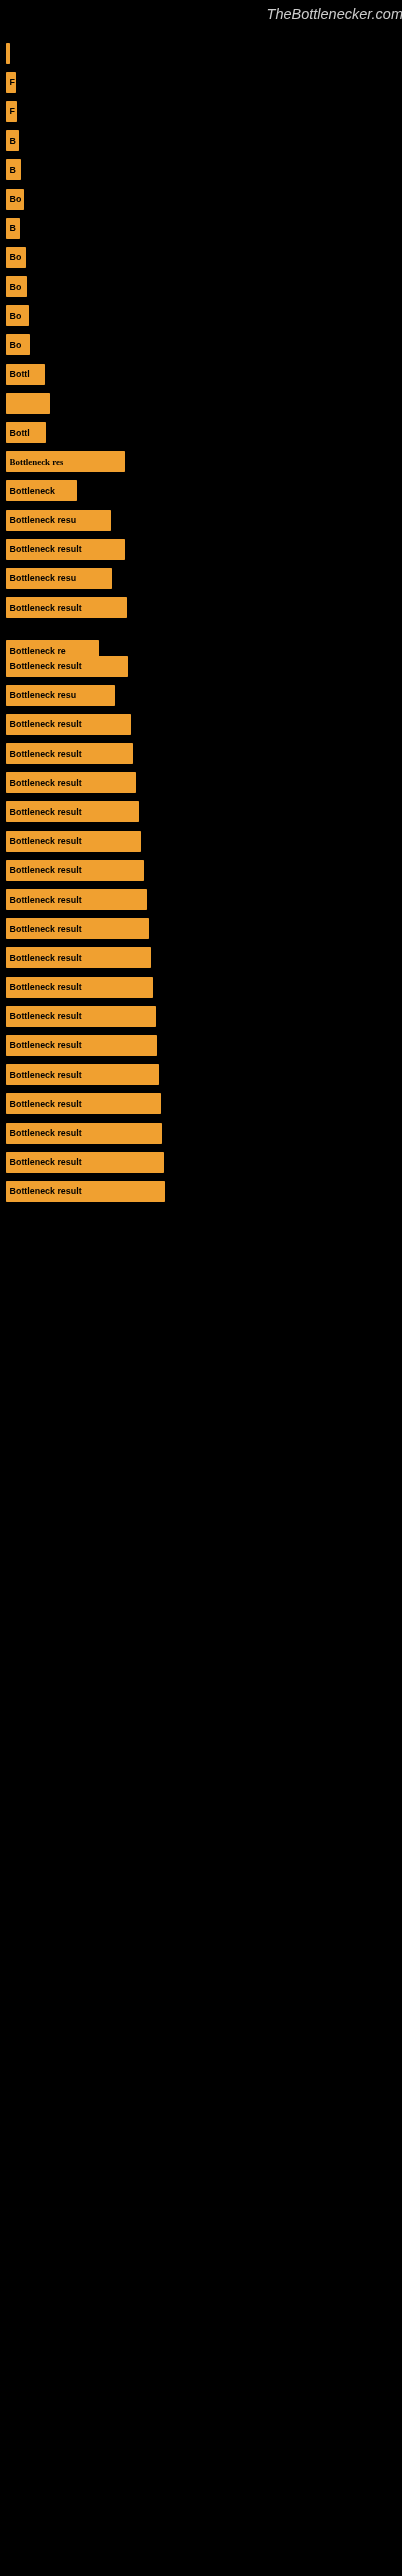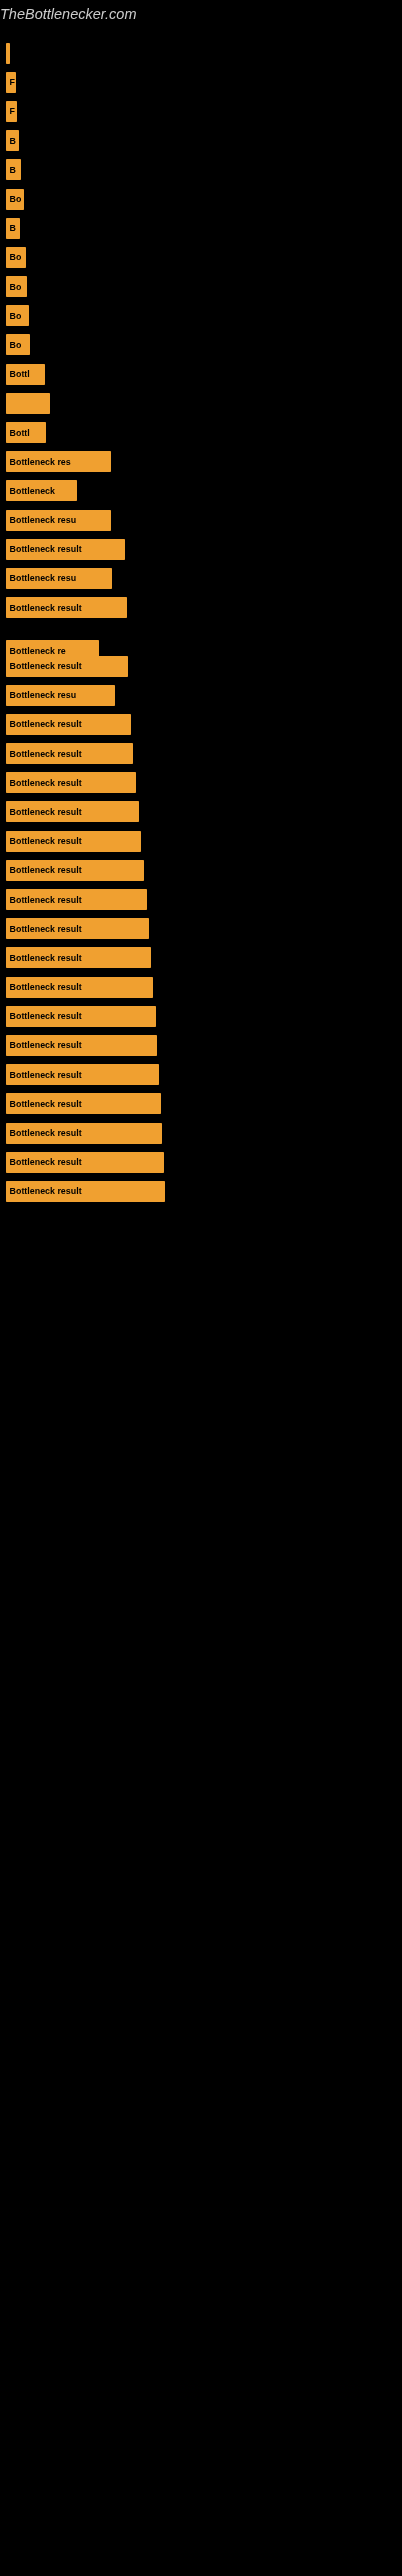--- a/index.html
+++ b/index.html
@@ -12,21 +12,21 @@
       background-color: #000000;
       width: 403px;
       min-height: 2576px;
       font-family: Arial, sans-serif;
       position: relative;
     }
 
     .site-title {
       color: #cccccc;
       font-size: 14.5px;
-      text-align: left;
+      text-align: right;
       padding: 6.4px 0 9.7px 0;
       font-style: italic;
     }
 
     .bars-container {
       padding: 8px 0 8px 6.4px;
       display: flex;
       flex-direction: column;
       gap: 0px;
     }
@@ -125,21 +125,21 @@
       <div class="bar" style="width: 35px; padding-left: 44px;">
         <span class="bar-label">Bott</span>
       </div>
     </div>
     <div class="bar-row">
       <div class="bar" style="width: 40px;">
         <span class="bar-label">Bottl</span>
       </div>
     </div>
     <div class="bar-row">
-      <div class="bar" style="width: 105px;">
+      <div class="bar" style="width: 119px; font-family: Liberation Serif, serif;">
         <span class="bar-label">Bottleneck res</span>
       </div>
     </div>
     <div class="bar-row">
       <div class="bar" style="width: 71px;">
         <span class="bar-label">Bottleneck</span>
       </div>
     </div>
     <div class="bar-row">
       <div class="bar" style="width: 105px;">

